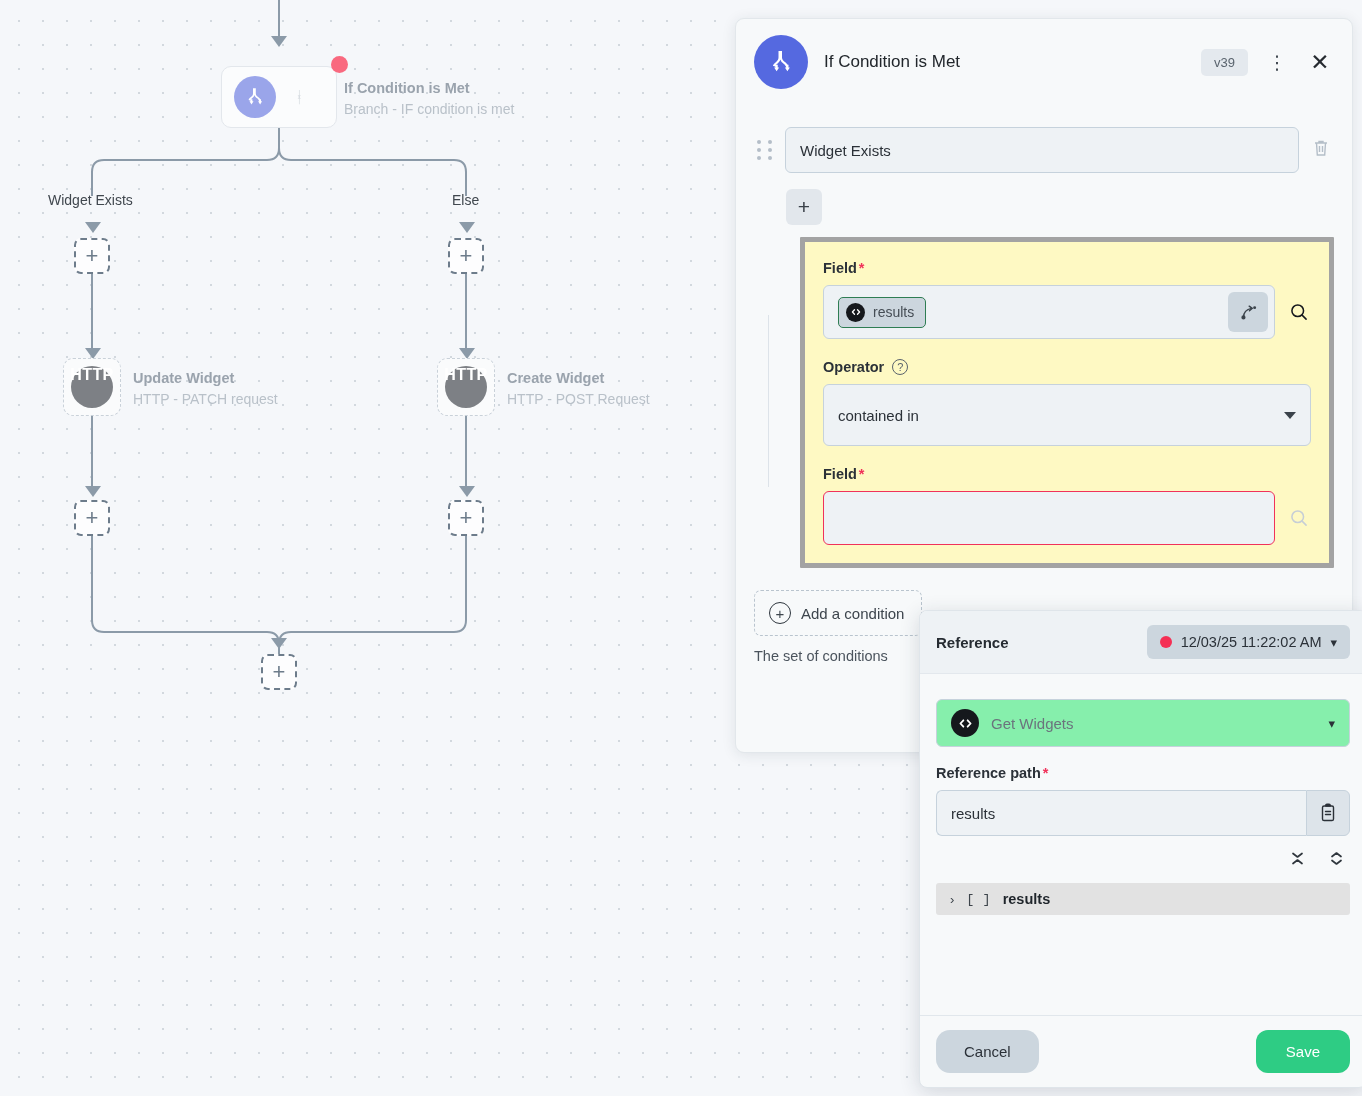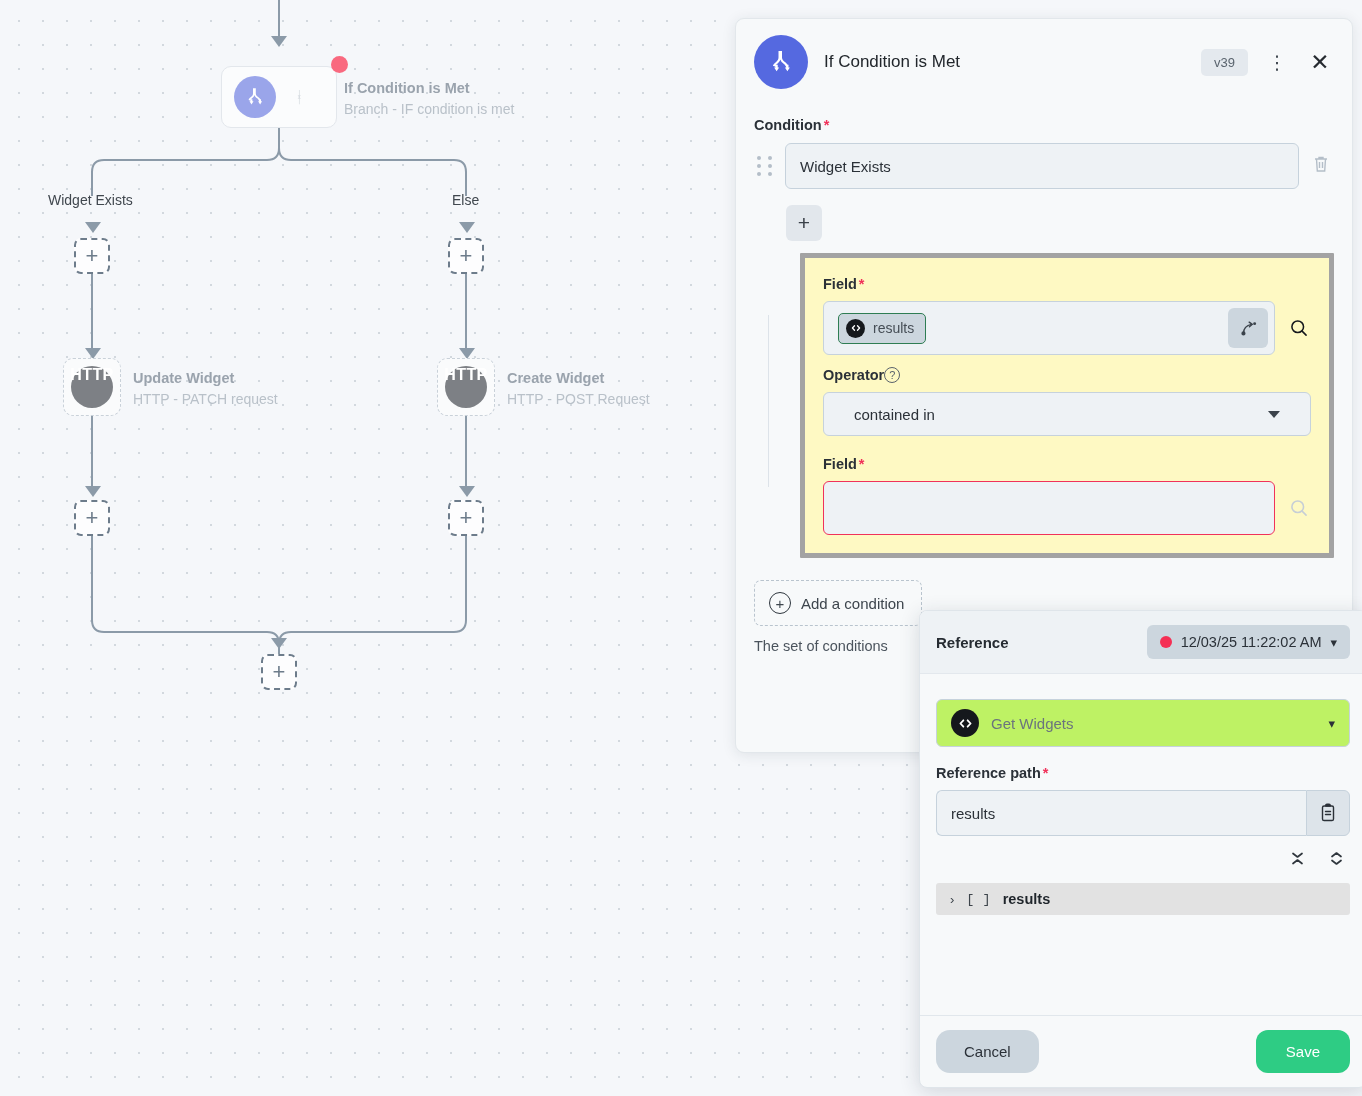--- a/index.html
+++ b/index.html
@@ -144,28 +144,28 @@
     width: 19px; height: 19px; border-radius: 50%; background: #15181c;
     display: flex; align-items: center; justify-content: center;
   }
   .ref-btn {
     margin-left: auto; width: 40px; height: 40px; background: #ccd6de;
     border-radius: 6px; display: flex; align-items: center; justify-content: center;
     cursor: pointer; flex: 0 0 auto;
   }
   .search-ic { width: 24px; flex: 0 0 auto; display: flex; align-items: center; justify-content: center; cursor: pointer; }
 
-  .op-label { display: flex; align-items: center; gap: 0; margin-top: 12px; text-align: center; }
+  .op-label { display: flex; align-items: center; gap: 8px; margin-top: 20px; text-align: center; }
   .qmark {
     width: 16px; height: 16px; border-radius: 50%; border: 1.4px solid #5a636c;
     font-size: 11px; color: #5a636c; display: flex; align-items: center; justify-content: center;
   }
   .select-box {
-    height: 44px; background: #eef2f5; border: 1px solid #c6d2dc; border-radius: 6px;
-    display: flex; align-items: center; padding: 0 30px; margin-top: 9px;
+    height: 62px; background: #eef2f5; border: 1px solid #c6d2dc; border-radius: 6px;
+    display: flex; align-items: center; padding: 0 14px; margin-top: 9px;
     font-size: 15px; color: #2b3138; cursor: pointer;
   }
   .caret { margin-left: auto; width: 0; height: 0;
     border-left: 6px solid transparent; border-right: 6px solid transparent;
     border-top: 7px solid #3b434b; }
 
   .add-cond {
     margin: 22px 0 0 0; width: 168px; height: 46px;
     border: 1px dashed #b9c4ce; border-radius: 7px;
     display: flex; align-items: center; gap: 10px; padding: 0 14px;
@@ -190,21 +190,21 @@
   .pop-head-title { font-size: 15px; font-weight: bold; color: #262c32; }
   .run-pick {
     margin-left: auto; display: flex; align-items: center; gap: 9px;
     background: #ccd6de; border-radius: 6px; padding: 9px 13px;
     font-size: 14.5px; color: #2b3138; cursor: pointer;
   }
   .run-dot { width: 12px; height: 12px; border-radius: 50%; background: #f52f54; }
   .chev { font-size: 13px; color: #2b3138; }
   .pop-body { padding: 16px; }
   .sel-step {
-    height: 48px; background: #bef264; border: 1px solid #c6d2dc; border-radius: 6px;
+    height: 48px; background: #86efac; border: 1px solid #c6d2dc; border-radius: 6px;
     display: flex; align-items: center; gap: 12px; padding: 0 14px; margin-top: 9px; cursor: pointer;
   }
   .step-icon { width: 28px; height: 28px; border-radius: 50%; background: #15181c;
     display: flex; align-items: center; justify-content: center; flex: 0 0 auto; }
   .step-name { font-size: 15px; color: #6b747d; }
   .path-row { display: flex; margin-top: 9px; height: 46px; }
   .path-input {
     flex: 1 1 auto; background: #eef2f5; border: 1px solid #c6d2dc;
     border-right: none; border-radius: 6px 0 0 6px;
     display: flex; align-items: center; padding: 0 14px; font-size: 15px; color: #2b3138;
@@ -331,23 +331,20 @@
         </svg>
       </div>
       <div class="head-title">If Condition is Met</div>
       <div class="ver-badge">v39</div>
       <div class="kebab">⋮</div>
       <div class="xclose">✕</div>
     </div>
 
 
     <div class="panel-body">
-      <div class="lbl">
-        <span>Condition</span><span class="req">*</span>
-      </div>
 
       <div class="cond-row">
         <div class="drag-handle">
           <i></i>
             <i></i>
             <i></i>
             <i></i>
             <i></i>
             <i></i>
         </div>

